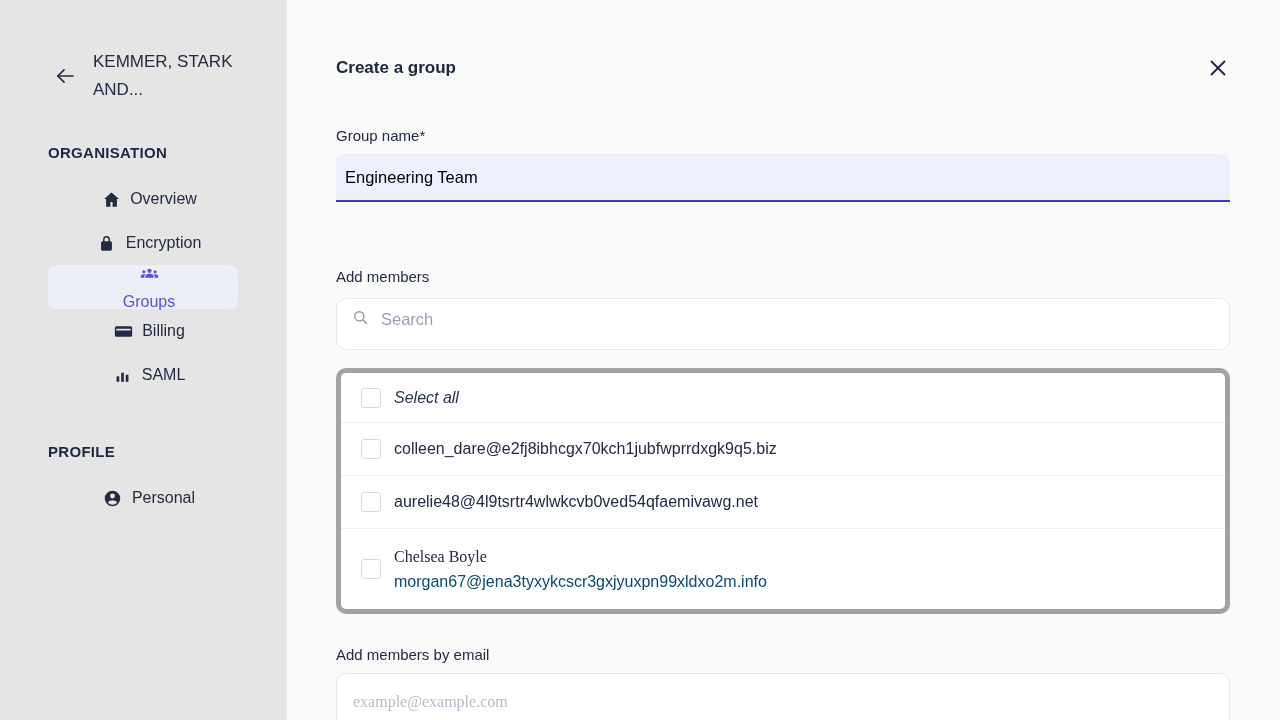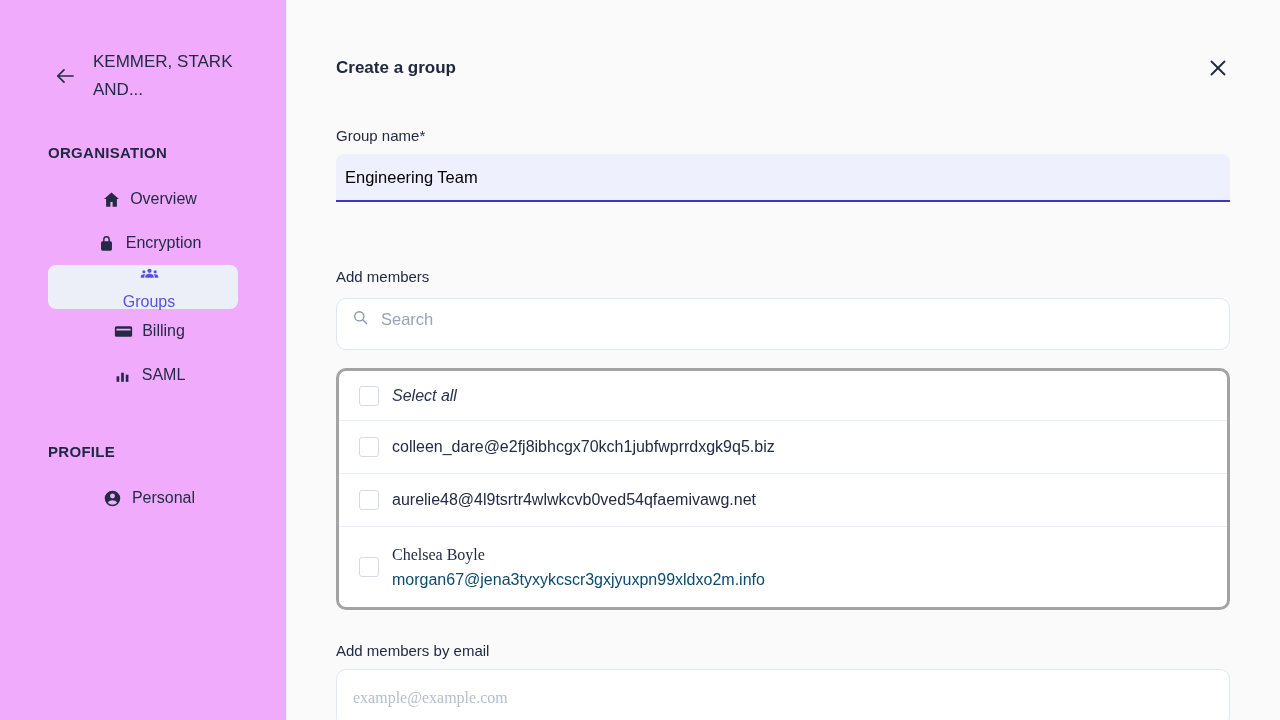--- a/index.html
+++ b/index.html
@@ -7,21 +7,21 @@
   body {
     font-family:"Liberation Sans","DejaVu Sans",sans-serif;
     background:#fafafa;
     color:#232b44;
     display:flex;
   }
 
   
   .sidebar {
     width:287px; min-width:287px; height:720px;
-    background:#f0abfc;
+    background:#e5e5e5;
     border-right:1px solid #e7ebf2;
   }
   .sidebar-header {
     display:flex; align-items:center; gap:16px;
     margin:48px 24px 0 53px;
   }
   .back-btn { width:24px; height:24px; color:#232b44; cursor:pointer; flex:none; }
   .org-title {
     font-size:17px; font-weight:500; color:#232b44;
     line-height:28px; width:140px;
@@ -72,21 +72,21 @@
   }
   .search-box svg { width:19px; height:19px; flex:none; }
   .search-input {
     flex:1; border:none; outline:none; background:transparent;
     font-family:inherit; font-size:16.5px; color:#232b44;
   }
   .search-input::placeholder { color:#9aa3b5; }
 
   .member-list {
     margin-top:18px; width:100%;
-    background:#ffffff; border:3px solid #a3a3a3; border-radius:10px;
+    background:#ffffff; border:5px solid #a3a3a3; border-radius:10px;
   }
   .member-row {
     display:flex; align-items:center; gap:13px;
     padding:0 20px; border-bottom:1px solid #e9edf4;
     cursor:pointer;
   }
   .member-row:last-child { border-bottom:none; }
   .row-selectall { height:50px; }
   .row-email { height:53px; }
   .row-person { height:80px; }

